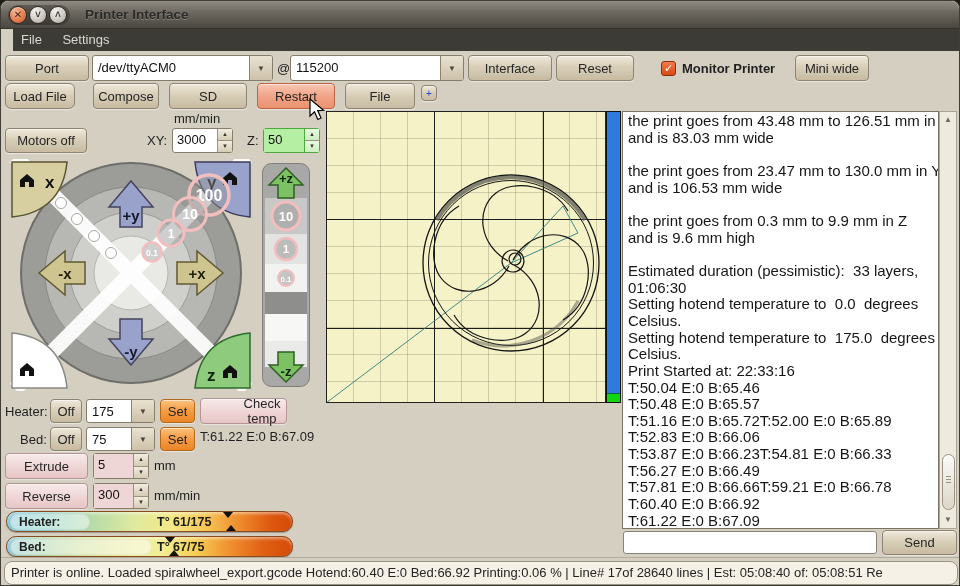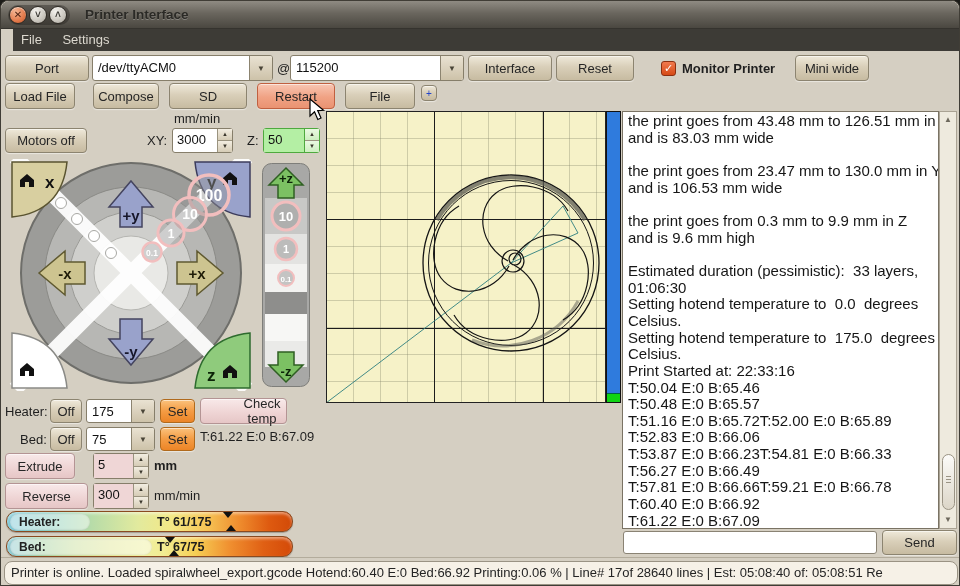--- a/index.html
+++ b/index.html
@@ -125,21 +125,21 @@
   <div class="combo" style="left:289px;top:54px;width:174px;">
     <div class="field">115200</div>
     <div class="arrow">▼</div>
   </div>
   <button class="btn" style="left:467px;top:54px;width:84px;">Interface</button>
   <button class="btn" style="left:555px;top:54px;width:78px;">Reset</button>
   <div id="chk">✓</div>
   <span class="lbl" style="left:681px;top:60px;font-weight:bold;">Monitor Printer</span>
   <button class="btn" style="left:794px;top:54px;width:74px;">Mini wide</button>
 
-  <button class="btn" style="left:4px;top:82px;width:70px;">Load File</button>
+  <button class="btn" style="left:4px;top:82px;width:70px;border-radius:6px;">Load File</button>
   <button class="btn" style="left:92px;top:82px;width:66px;">Compose</button>
   <button class="btn" style="left:168px;top:82px;width:78px;">SD</button>
   <button class="btn restart" style="left:256px;top:82px;width:78px;">Restart</button>
   <button class="btn" style="left:344px;top:82px;width:70px;">File</button>
   <button class="btn" style="left:420px;top:84px;width:16px;height:16px;font-size:10px;color:#2244cc;padding:0;">+</button>
 
   <button class="btn" style="left:4px;top:127px;width:82px;height:25px;">Motors off</button>
   <span class="lbl" style="left:160px;top:110px;width:72px;text-align:center;">mm/min</span>
   <span class="lbl" style="left:146px;top:132px;">XY:</span>
   <div class="spin" style="left:171px;top:127px;width:61px;">
@@ -245,29 +245,29 @@
 
   <span class="lbl" style="left:19px;top:431px;">Bed:</span>
   <button class="btn" style="left:49px;top:426px;width:32px;height:24px;">Off</button>
   <div class="combo" style="left:85px;top:426px;width:69px;height:24px;">
     <div class="field">75</div>
     <div class="arrow">▼</div>
   </div>
   <button class="btn orange" style="left:159px;top:426px;width:35px;height:24px;">Set</button>
   <span class="lbl" style="left:199px;top:428px;">T:61.22 E:0 B:67.09</span>
 
-  <button class="btn pink" style="left:4px;top:452px;width:70px;">Extrude</button>
+  <button class="btn pink" style="left:4px;top:452px;width:83px;">Extrude</button>
   <div class="spin" style="left:92px;top:452px;width:56px;height:26px;">
     <div class="field" style="background:#efd6d6;">5</div>
     <div class="btns">
       <div>▲</div>
       <div>▼</div>
     </div>
   </div>
-  <span class="lbl" style="left:153px;top:457px;font-weight:bold;">mm</span>
+  <span class="lbl" style="left:153px;top:457px;">mm</span>
 
   <button class="btn pink" style="left:4px;top:482px;width:83px;">Reverse</button>
   <div class="spin" style="left:92px;top:482px;width:56px;height:26px;">
     <div class="field" style="background:#efd6d6;">300</div>
     <div class="btns">
       <div>▲</div>
       <div>▼</div>
     </div>
   </div>
   <span class="lbl" style="left:153px;top:487px;">mm/min</span>

